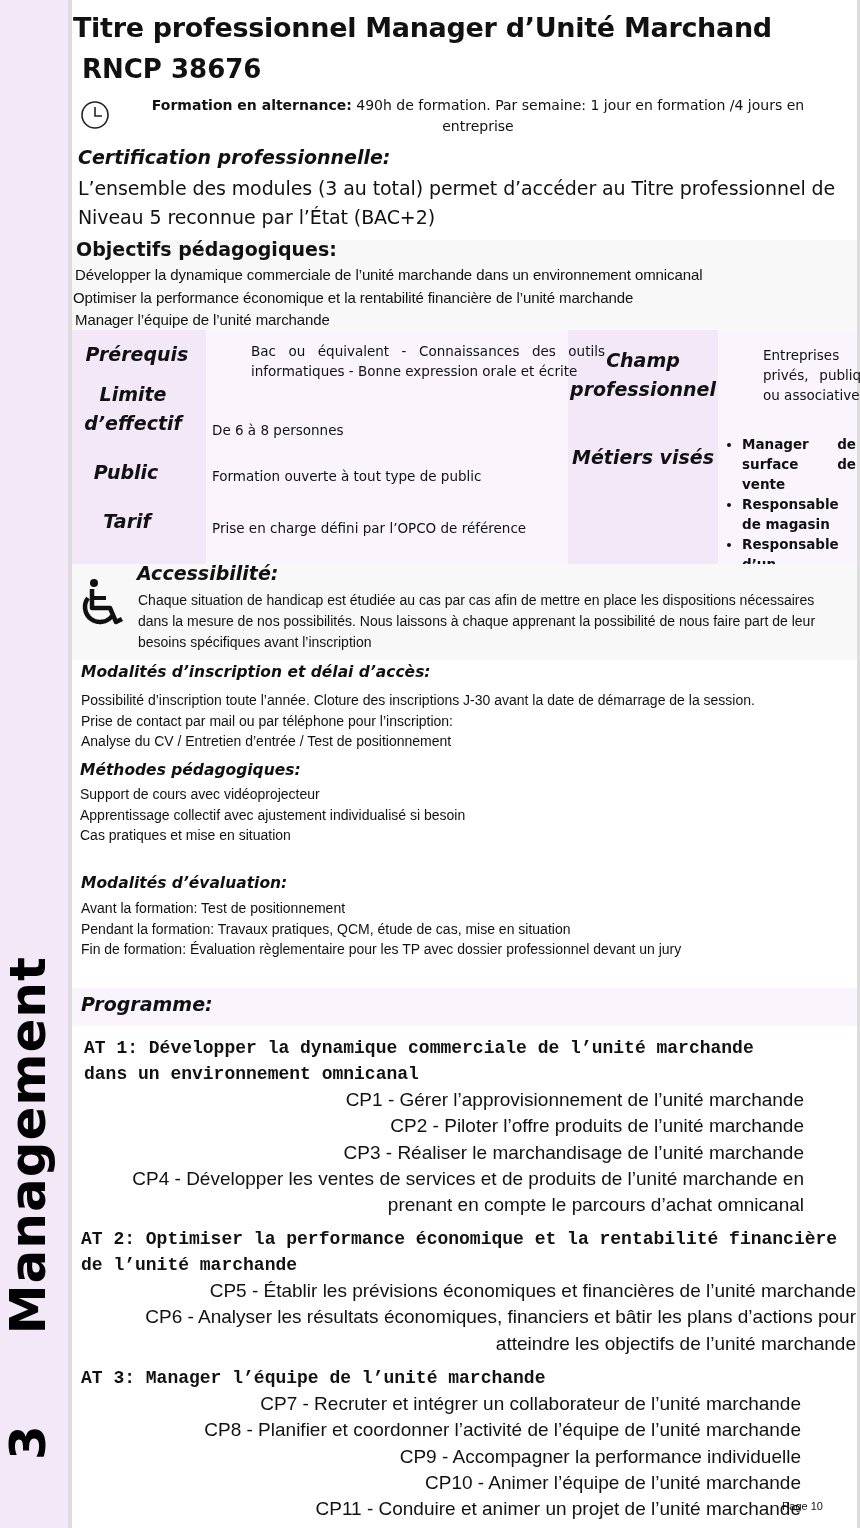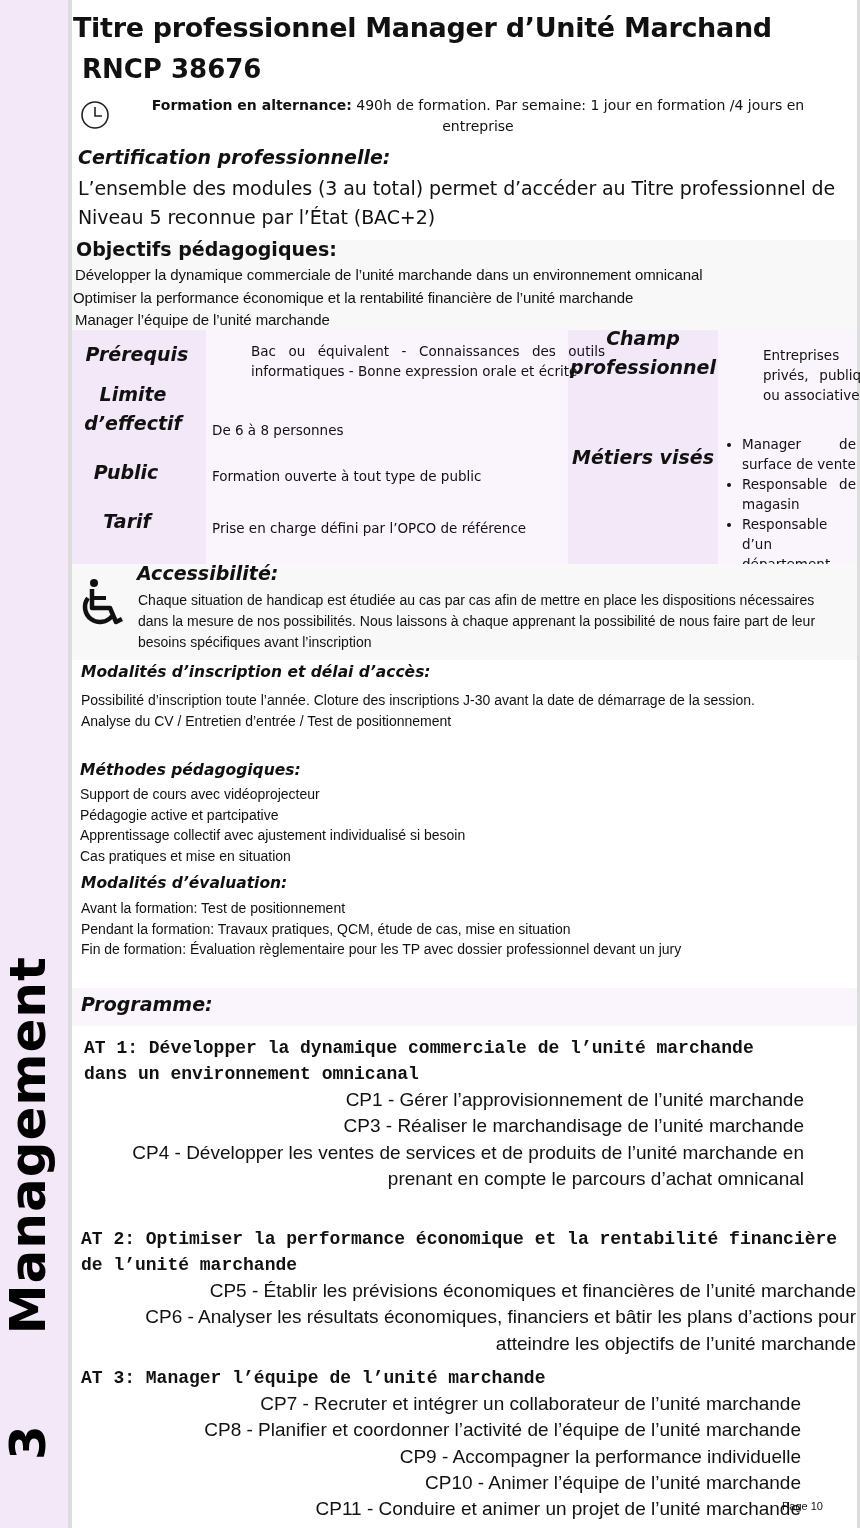--- a/index.html
+++ b/index.html
@@ -89,72 +89,73 @@
   <div>d’effectif</div>
 </div>
 <div class="abs gval" style="left:212px;top:420px;">De 6 à 8 personnes</div>
 
 <div class="abs glabel" style="left:72px;top:458px;width:108px;">Public</div>
 <div class="abs gval" style="left:212px;top:466px;">Formation ouverte à tout type de public</div>
 
 <div class="abs glabel" style="left:72px;top:507px;width:110px;">Tarif</div>
 <div class="abs gval" style="left:212px;top:518px;">Prise en charge défini par l’OPCO de référence</div>
 
-<div class="abs glabel" style="left:568px;top:324px;width:150px;">
+<div class="abs glabel" style="left:568px;top:346px;width:150px;">
   <div>Champ</div>
   <div>professionnel</div>
 </div>
 <div class="abs gval just" style="left:724px;top:345px;width:122px;">Entreprises privés, publiques ou associatives</div>
 
 <div class="abs glabel" style="left:568px;top:443px;width:150px;">Métiers visés</div>
-<div class="abs" style="left:720px;top:434px;width:136px;">
+<div class="abs" style="left:720px;top:434px;width:136px;font-weight:bold;">
   <ul class="metiers">
     <li>Manager de surface de vente</li>
     <li>Responsable de magasin</li>
     <li>Responsable d’un département</li>
   </ul>
 </div>
 
 <div class="abs acc-box"></div>
 <svg class="abs acc-icon" viewBox="0 0 48 52">
   <circle cx="14" cy="5" r="4" fill="#111"></circle>
   <path d="M12 11 L12 30 L30 30 L36 44 L42 41" fill="none" stroke="#111" stroke-width="4.5" stroke-linejoin="round"></path>
   <line x1="12" y1="20" x2="26" y2="20" stroke="#111" stroke-width="4"></line>
   <path d="M8 20 A14 14 0 1 0 32 38" fill="none" stroke="#111" stroke-width="4.5"></path>
 </svg>
 <div class="abs acc-title">Accessibilité:</div>
 <div class="abs acc-body">Chaque situation de handicap est étudiée au cas par cas afin de mettre en place les dispositions nécessaires dans la mesure de nos possibilités. Nous laissons à chaque apprenant la possibilité de nous faire part de leur besoins spécifiques avant l’inscription</div>
 
 <div class="abs sec-title" style="left:81px;top:663px;">Modalités d’inscription et délai d’accès:</div>
 <div class="abs sec-body" style="left:81px;top:690px;">
   <div>Possibilité d’inscription toute l’année. Cloture des inscriptions J-30 avant la date de démarrage de la session.</div>
+  <div>Prise de contact par mail ou par téléphone pour l’inscription:</div>
   <div>Analyse du CV / Entretien d’entrée / Test de positionnement</div>
 </div>
 
 <div class="abs sec-title" style="left:80px;top:761px;">Méthodes pédagogiques:</div>
 <div class="abs sec-body" style="left:80px;top:784px;">
   <div>Support de cours avec vidéoprojecteur</div>
-  <div>Pédagogie active et partcipative</div>
   <div>Apprentissage collectif avec ajustement individualisé si besoin</div>
   <div>Cas pratiques et mise en situation</div>
 </div>
 
 <div class="abs sec-title" style="left:81px;top:874px;">Modalités d’évaluation:</div>
 <div class="abs sec-body" style="left:81px;top:898px;">
   <div>Avant la formation: Test de positionnement</div>
   <div>Pendant la formation: Travaux pratiques, QCM, étude de cas, mise en situation</div>
   <div>Fin de formation: Évaluation règlementaire pour les TP avec dossier professionnel devant un jury</div>
 </div>
 
 <div class="abs prog-box"></div>
 <div class="abs prog-title">Programme:</div>
 
 <div class="abs" style="left:84px;top:1035px;width:720px;">
   <div class="at-title">AT 1: Développer la dynamique commerciale de l’unité marchande dans un environnement omnicanal</div>
   <div class="cp">CP1 - Gérer l’approvisionnement de l’unité marchande</div>
+  <div class="cp">CP2 - Piloter l’offre produits de l’unité marchande</div>
   <div class="cp">CP3 - Réaliser le marchandisage de l’unité marchande</div>
   <div class="cp">CP4 - Développer les ventes de services et de produits de l’unité marchande en prenant en compte le parcours d’achat omnicanal</div>
 </div>
 
 <div class="abs" style="left:81px;top:1226px;width:775px;">
   <div class="at-title">AT 2: Optimiser la performance économique et la rentabilité financière de l’unité marchande</div>
   <div class="cp">CP5 - Établir les prévisions économiques et financières de l’unité marchande</div>
   <div class="cp">CP6 - Analyser les résultats économiques, financiers et bâtir les plans d’actions pour atteindre les objectifs de l’unité marchande</div>
 </div>
 

